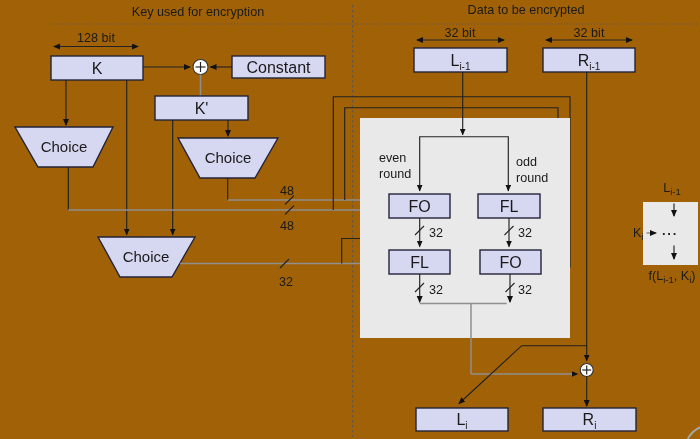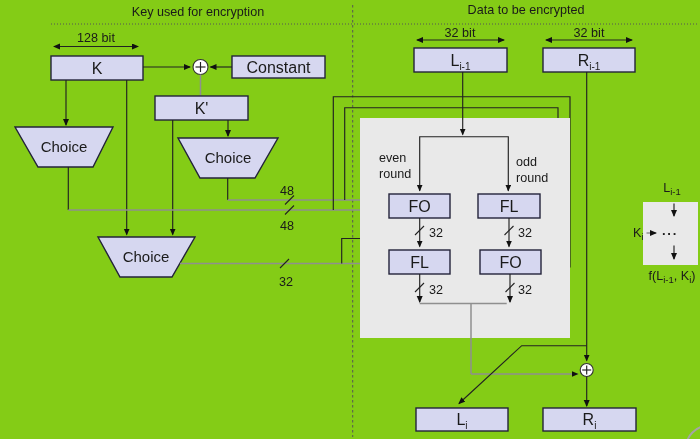--- a/index.html
+++ b/index.html
@@ -1,16 +1,16 @@
 <!DOCTYPE html>
 <html style="--box-fill: #d6d7f0; --box-stroke: #23233a; --panel-gray: #e9e9e9; --wire-gray: #8f8f8f; --wire-dark: #222222;"><head>
 <meta charset="utf-8">
 <style>
   html,body{margin:0;padding:0;background:#ffffff;}
-  .stage{position:relative;width:700px;height:439px;background:#84cc16;overflow:hidden;}
+  .stage{position:relative;width:700px;height:439px;background:#a16207;overflow:hidden;}
   svg{display:block;}
   .t{font-family:"Liberation Sans","DejaVu Sans",sans-serif;fill:#1a1a1a;}
   .t12{font-size:12.6px;}
   .t15{font-size:15px;}
   .t16{font-size:16px;}
   .sub{font-size:10px;}
   .sub9{font-size:9.5px;}
   .box{fill:var(--box-fill,#d6d7f0);stroke:var(--box-stroke,#23233a);stroke-width:1.4;}
   .panel{fill:var(--panel-gray,#e9e9e9);stroke:none;}
   .w{stroke:var(--wire-dark,#222);stroke-width:1.15;fill:none;}

